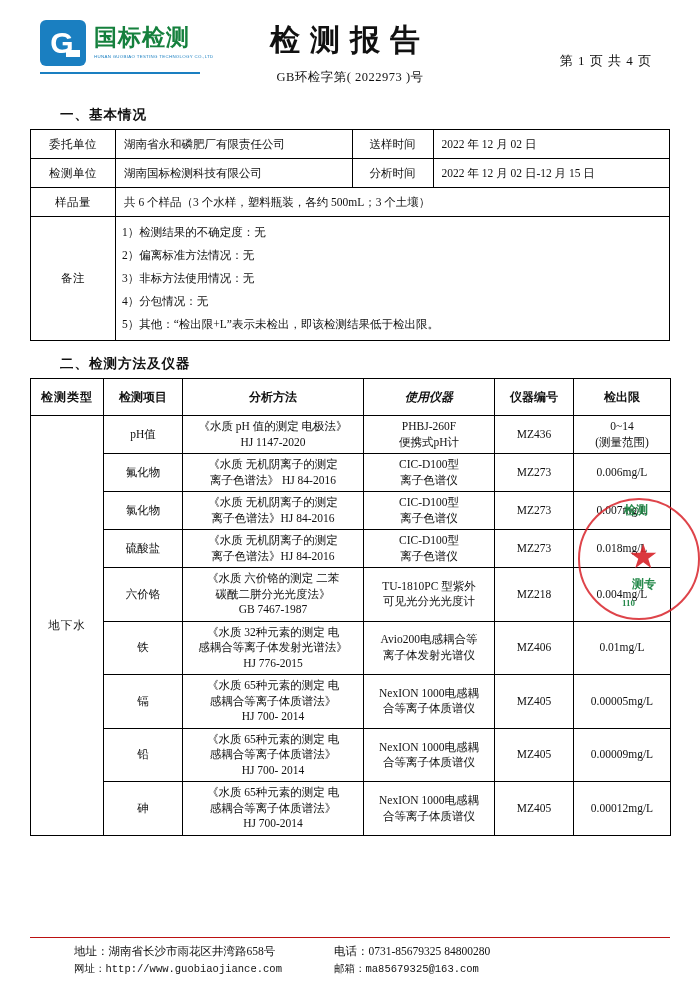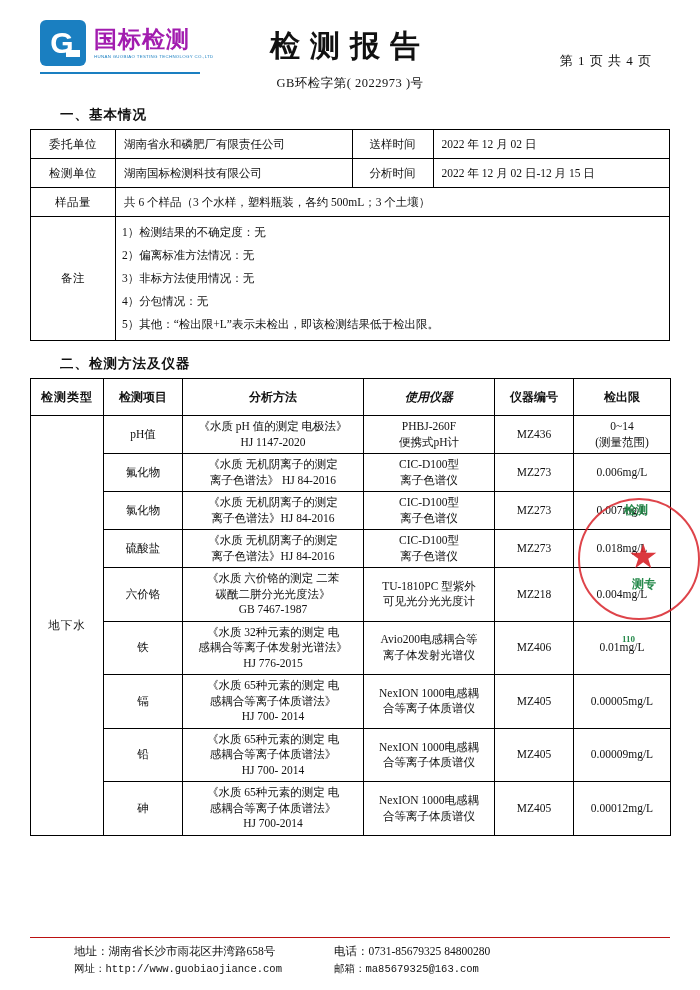--- a/index.html
+++ b/index.html
@@ -38,37 +38,37 @@
     margin-left:-2px;
   }
   .logo-mark:after{
     content:"";position:absolute;right:6px;bottom:9px;
     width:14px;height:7px;background:#fff;
   }
   .logo-text{
     margin-left:8px;
   }
   .logo-cn{
-    font-family:Liberation Serif, serif;
-    font-size:23px;font-weight:bold;color:#a21caf;
+    font-family:Liberation Mono, monospace;
+    font-size:23px;font-weight:bold;color:#15803d;
     letter-spacing:1px;
     line-height:1.1;
   }
   .logo-en{
     font-family:"Liberation Sans",sans-serif;
     font-size:4.4px;color:#1a7fc1;
     letter-spacing:0.3px;
     margin-top:2px;
     white-space:nowrap;
   }
   .logo-rule{
     position:absolute;left:10px;top:72px;width:160px;height:2px;background:#1a7fc1;
   }
   .title-wrap{
-    position:absolute;left:0;right:0;top:26px;text-align:center;
+    position:absolute;left:0;right:0;top:20px;text-align:center;
   }
   .doc-title{
     font-size:30px;font-weight:bold;letter-spacing:10px;
     font-family:"Liberation Serif",serif;
   }
   .doc-sub{
     font-size:12.5px;font-weight:normal;margin-top:8px;letter-spacing:0.5px;
   }
   .page-no{
     position:absolute;right:18px;top:52px;
@@ -158,21 +158,21 @@
   .seal .star{
     position:absolute;left:6px;top:42px;
     color:#d8232a;font-size:34px;line-height:1;opacity:.9;
   }
   .seal .t{
     position:absolute;color:#15803d;font-size:12px;font-weight:bold;
     font-family:"Liberation Serif",serif;opacity:.92;
   }
   .seal .t1s{left:2px;top:4px;}
   .seal .t2s{left:10px;top:78px;}
-  .seal .t3s{left:0px;top:100px;font-size:9px;margin-top:36px;}
+  .seal .t3s{left:0px;top:100px;font-size:9px;}
 </style>
 </head>
 <body>
 
 <div class="page">
 
   <div class="topbar">
     <div class="logo">
       <div class="logo-mark">
         <span class="g">G</span>

